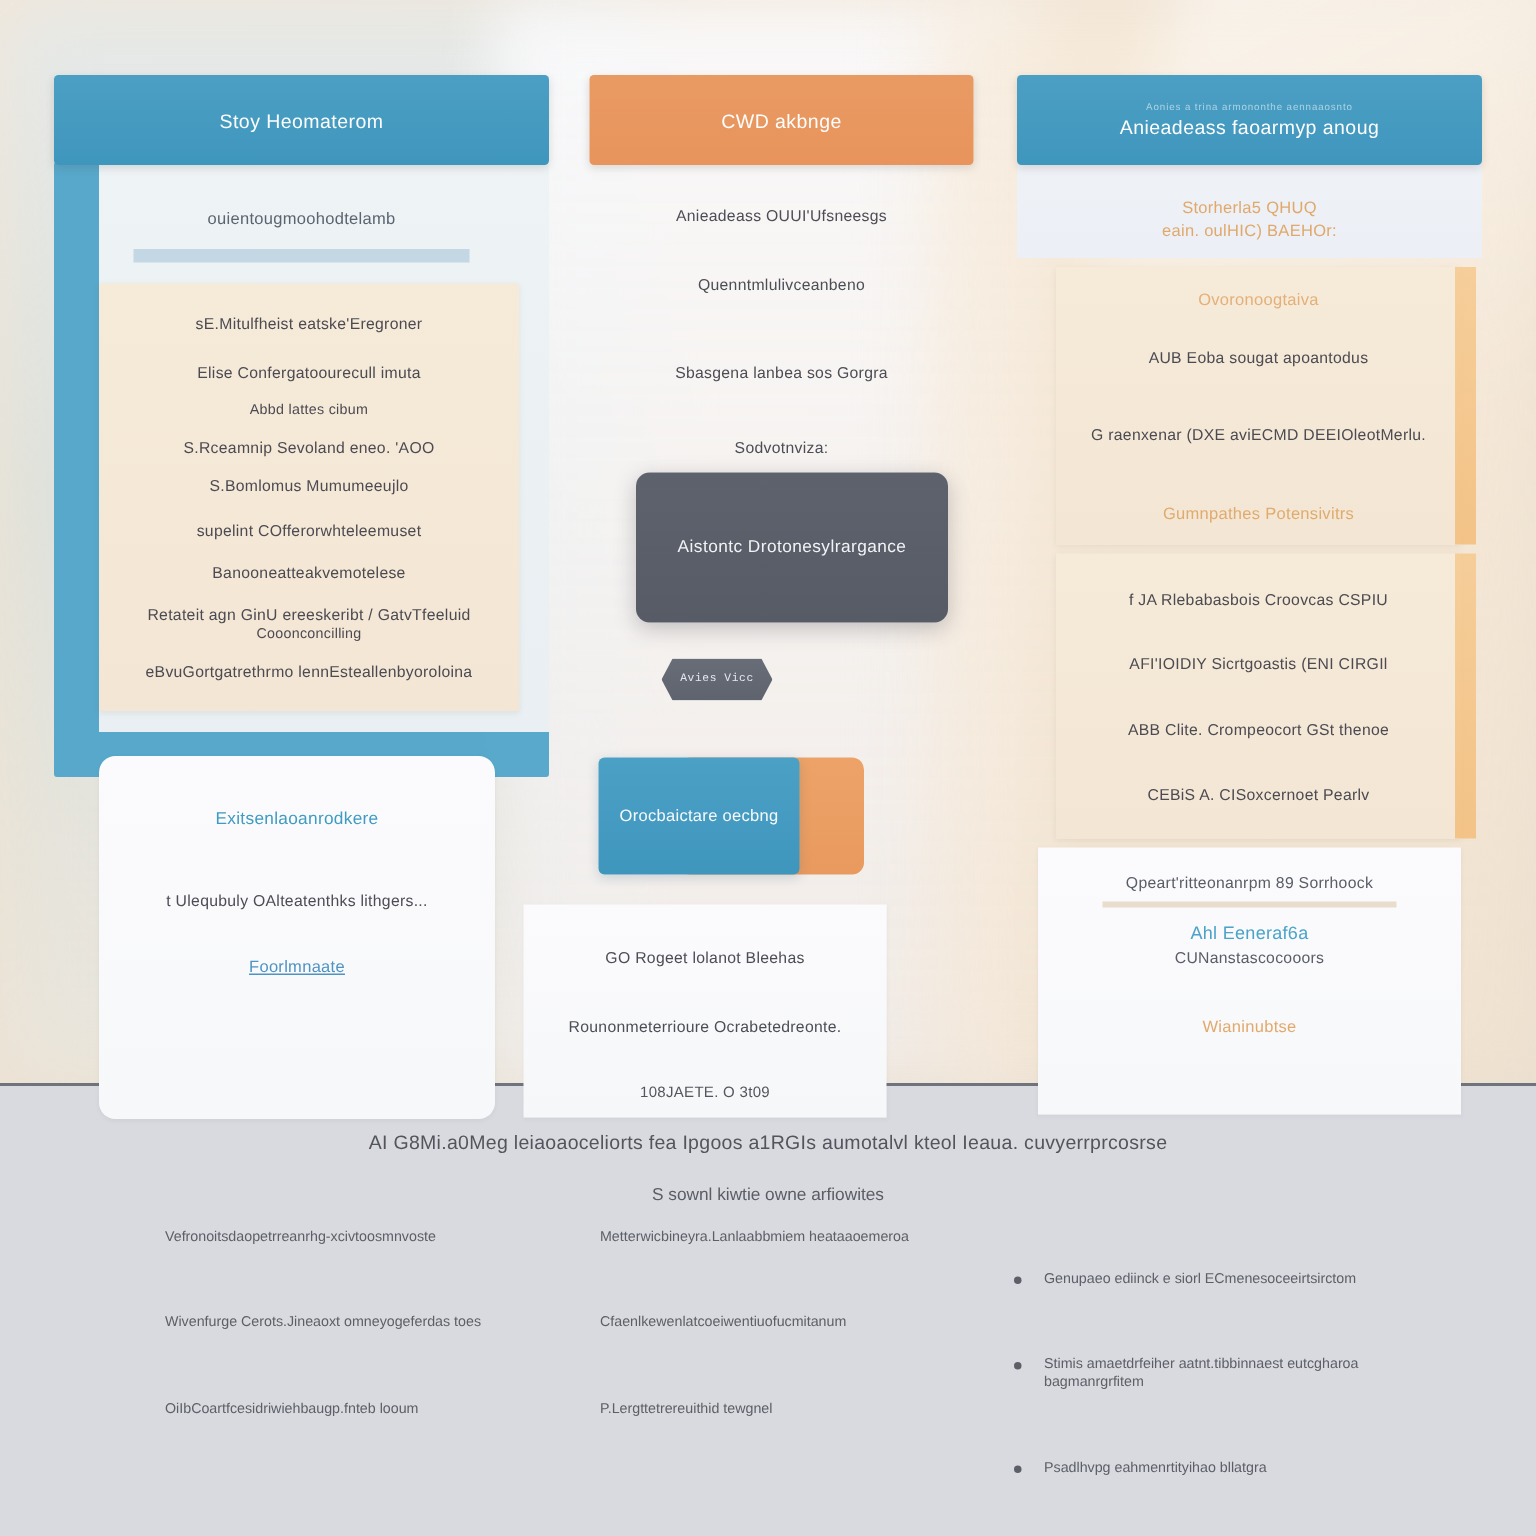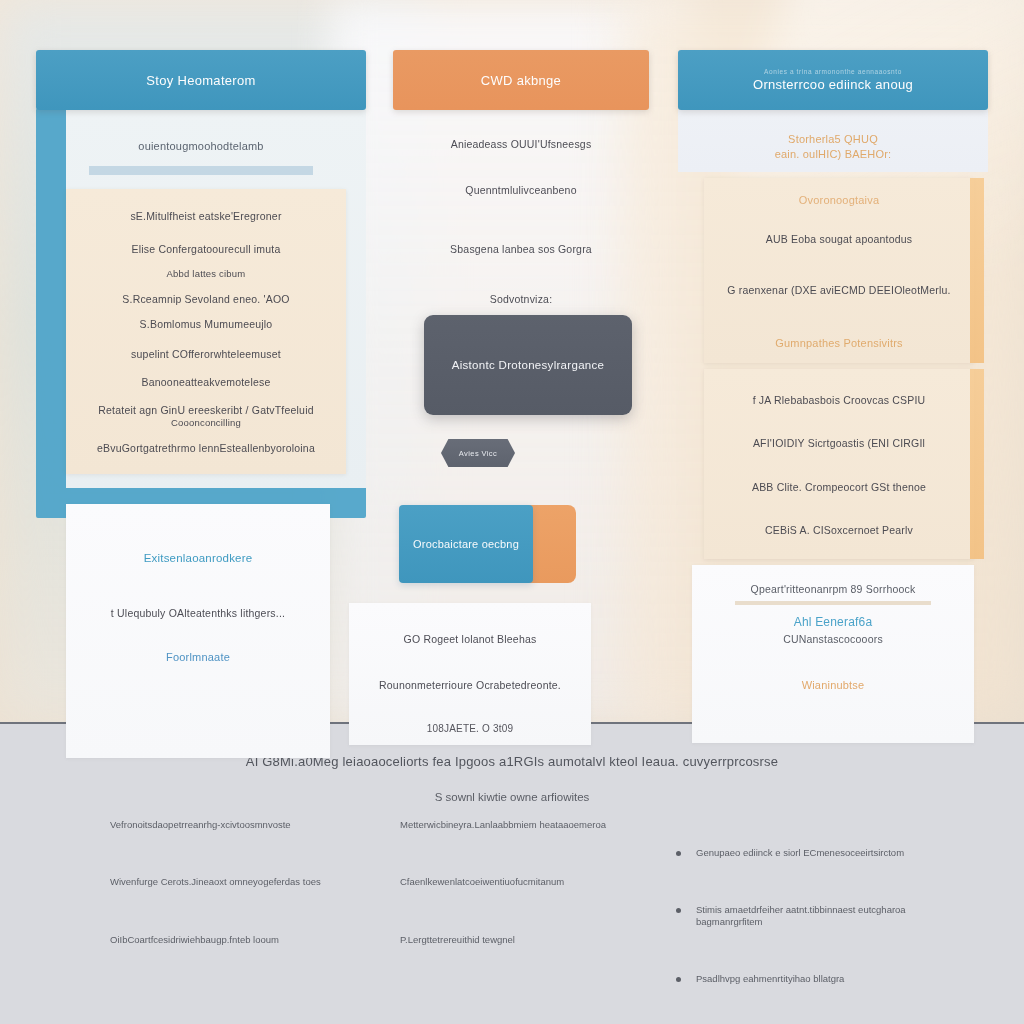--- a/index.html
+++ b/index.html
@@ -91,21 +91,21 @@
   }
   .dark-box .label{font-size:11.5px;color:#f2f3f6;filter:blur(.5px);letter-spacing:.3px;}
 
   .hex-badge{
     position:absolute;left:441px;top:439px;width:74px;height:28px;z-index:9;
     background:linear-gradient(180deg,#686d78,#5e636e);
     clip-path:polygon(10% 0,90% 0,100% 50%,90% 100%,10% 100%,0 50%);
     display:flex;align-items:center;justify-content:center;
     box-shadow:0 2px 6px rgba(60,60,70,.22);
   }
-  .hex-badge .label{font-size:7.5px;color:#e7e9ee;filter:blur(.5px);letter-spacing:.4px;}
+  .hex-badge .label{font-size:7.5px;color:#e7e9ee;filter:blur(.5px);letter-spacing:.4px;font-family:Liberation Mono, monospace;}
 
   .mid-card-orange{
     position:absolute;left:452px;top:505px;width:124px;height:78px;
     background:linear-gradient(180deg,#eda368,#e99a5e);border-radius:8px;z-index:6;
   }
   .mid-card-blue{
     position:absolute;left:399px;top:505px;width:134px;height:78px;
     background:linear-gradient(180deg,#4ba0c5,#3f96bd);border-radius:4px;z-index:7;
     display:flex;align-items:center;justify-content:center;
     box-shadow:0 2px 7px rgba(70,110,140,.22);
@@ -173,24 +173,24 @@
       <div class="row txt" style="margin-bottom:14px;font-size:9.5px;">Abbd lattes cibum</div>
       <div class="row txt" style="margin-bottom:14px;">S.Rceamnip Sevoland eneo. 'AOO</div>
       <div class="row txt" style="margin-bottom:18px;">S.Bomlomus Mumumeeujlo</div>
       <div class="row txt" style="margin-bottom:17px;">supelint COfferorwhteleemuset</div>
       <div class="row txt" style="margin-bottom:16px;">Banooneatteakvemotelese</div>
       <div class="row txt" style="margin-bottom:2px;">Retateit agn GinU ereeskeribt / GatvTfeeluid</div>
       <div class="row txt" style="margin-bottom:14px;font-size:9.5px;">Cooonconcilling</div>
       <div class="row txt">eBvuGortgatrethrmo lennEsteallenbyoroloina</div>
     </div>
 
-    <div class="white-panel" style="margin:30px 0 0 30px;width:264px;height:206px;padding-top:48px;">
+    <div class="white-panel" style="margin:30px 0 0 30px;width:264px;height:206px;padding-top:36px;border-radius:11px;">
       <div class="txt" style="color:#3f9bc2;font-size:11.5px;">Exitsenlaoanrodkere</div>
       <div class="txt" style="margin-top:43px;font-size:10.5px;color:#4d4d55;">t Ulequbuly OAlteatenthks lithgers...</div>
-      <div class="txt" style="margin-top:32px;font-size:11px;color:#4f93c4;">Foorlmnaate</div>
+      <div class="txt" style="margin-top:32px;font-size:11px;color:#4f93c4;text-decoration:underline;">Foorlmnaate</div>
     </div>
   </div>
 
   <div class="col col-mid">
     <div class="hdr hdr-orange">
       <div class="title txt">CWD akbnge</div>
     </div>
 
     <div style="margin-top:28px;">
       <div class="mid-row txt" style="margin-bottom:34px;">Anieadeass OUUI'Ufsneesgs</div>
@@ -216,21 +216,21 @@
   <div class="mid-lower">
     <div class="txt" style="margin-top:30px;font-size:10.5px;color:#4d4d55;">GO Rogeet lolanot Bleehas</div>
     <div class="txt" style="margin-top:34px;font-size:10.5px;color:#4d4d55;">Rounonmeterrioure Ocrabetedreonte.</div>
     <div class="txt" style="margin-top:32px;font-size:10px;color:#55555d;">108JAETE. O 3t09</div>
   </div>
 
   <div class="col col-right">
 
     <div class="hdr hdr-blue">
       <div class="eyebrow">Aonies a trina armononthe aennaaosnto</div>
-      <div class="title txt">Ornsterrcoo ediinck anoug</div>
+      <div class="title txt">Anieadeass faoarmyp anoug</div>
     </div>
 
     <div style="background:linear-gradient(180deg,#eef1f6,#eceff5);padding:22px 0 10px;">
       <div class="r-sub txt">Storherla5 QHUQ</div>
       <div class="r-sub txt">eain. oulHIC) BAEHOr:</div>
     </div>
 
     <div class="cream-panel" style="margin:6px 0 0 26px;width:258px;padding:16px 6px 14px;">
       <div class="accent-strip"></div>
       <div class="txt" style="color:#e3b079;font-size:11px;">Ovoronoogtaiva</div>

